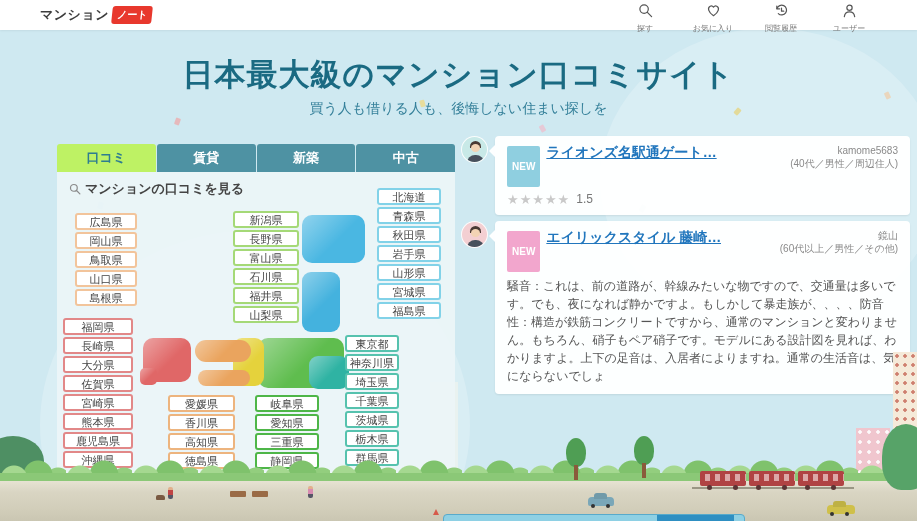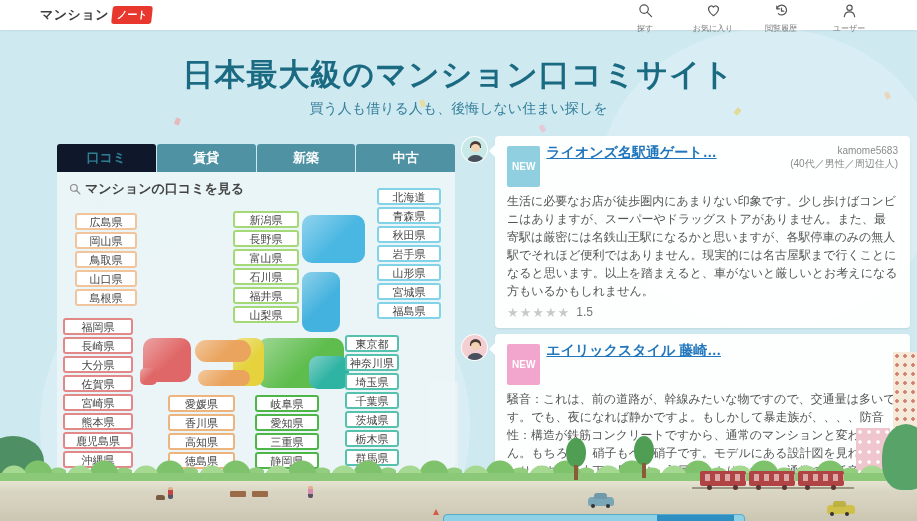--- a/index.html
+++ b/index.html
@@ -25,21 +25,21 @@
 
   
   .hero-title { position:absolute; left:0; right:0; top:54px; text-align:center; font-size:31px; font-weight:bold; color:#1a6a82; letter-spacing:1px; z-index:4; }
   .hero-sub { position:absolute; left:0; right:0; top:100px; text-align:center; font-size:14px; color:#35809a; z-index:4; }
 
   
   .panel { position:absolute; left:57px; top:144px; width:398px; height:336px; z-index:10; }
   .tabs { display:flex; height:28px; }
   .tab { flex:1; display:flex; align-items:center; justify-content:center; font-size:13px; font-weight:bold; color:#fff; background:#4e92a3; border-radius:3px 3px 0 0; margin-right:1px; cursor:pointer; }
   .tab:last-child { margin-right:0; }
-  .tab.active { background:#0f172a; color:#2e7d91; }
+  .tab.active { background:#bef264; color:#2e7d91; }
   .panel-body { position:absolute; left:0; right:0; top:28px; bottom:0; background:rgba(236,245,248,.93); border-radius:0 0 3px 3px; }
   .finder-heading { position:absolute; left:12px; top:8px; display:flex; align-items:center; gap:4px; font-size:13px; font-weight:bold; color:#444; z-index:3; }
   .finder-heading svg { width:12px; height:12px; stroke:#8a8a8a; fill:none; stroke-width:1.6; stroke-linecap:round; }
 
   .mapb { position:absolute; z-index:1; background-image:linear-gradient(135deg, rgba(255,255,255,.4), rgba(255,255,255,0) 55%); }
 
   .pref-group { position:absolute; display:flex; flex-direction:column; gap:2px; z-index:2; }
   .pref-btn { width:100%; height:17px; background:#fff; border:2px solid var(--c,#ccc); border-radius:3px; font-size:11px; line-height:12px; color:#444; text-align:center; padding:0 1px; cursor:pointer; white-space:nowrap; font-family:inherit; }
   .g0 { left:320px; top:16px;  width:64px; }
   .g1 { left:18px;  top:41px;  width:62px; }
@@ -253,38 +253,41 @@
         </div>
         <div class="card">
           <div class="card-head">
             <span class="badge" style="background: rgb(143, 207, 224);">NEW</span>
             <a class="title">ライオンズ名駅通ゲート…</a>
             <div class="who">
               <div>kamome5683</div>
               <div>(40代／男性／周辺住人)</div>
             </div>
           </div>
-          <div class="card-text">生活に必要なお店が徒歩圏内にあまりない印象です。少し歩けばコンビニはありますが、スーパーやドラッグストアがありません。また、最寄駅は厳密には名鉄山王駅になるかと思いますが、各駅停車のみの無人駅でそれほど便利ではありません。現実的には名古屋駅まで行くことになると思います。以上を踏まえると、車がないと厳しいとお考えになる方もいるかもしれません。</div>
           <div class="rating">
             <span class="stars">★★★★★</span>
             <span class="rating-val">1.5</span>
           </div>
         </div>
       </div>
 
       <div class="review">
         <div class="avatar" style="background: rgb(243, 207, 210);">
           <div class="av-hair"></div>
           <div class="av-head"></div>
           <div class="av-body"></div>
         </div>
         <div class="card">
           <div class="card-head">
             <span class="badge" style="background: rgb(242, 166, 205);">NEW</span>
             <a class="title">エイリックスタイル 藤崎…</a>
+            <div class="who">
+              <div>鏡山</div>
+              <div>(60代以上／男性／その他)</div>
+            </div>
           </div>
           <div class="card-text">騒音：これは、前の道路が、幹線みたいな物ですので、交通量は多いです。でも、夜になれば静かですよ。もしかして暴走族が、、、、防音性：構造が鉄筋コンクリートですから、通常のマンションと変わりません。もちろん、硝子もペア硝子です。モデルにある設計図を見れば、わかりますよ。上下の足音は、入居者によりますね。通常の生活音は、気にならないでしょ</div>
 
         </div>
       </div>
     </div>
 
   <div class="bld bld-faint"></div>
   <div class="bld bld-cream"></div>
   <div class="bld bld-pink"></div>

